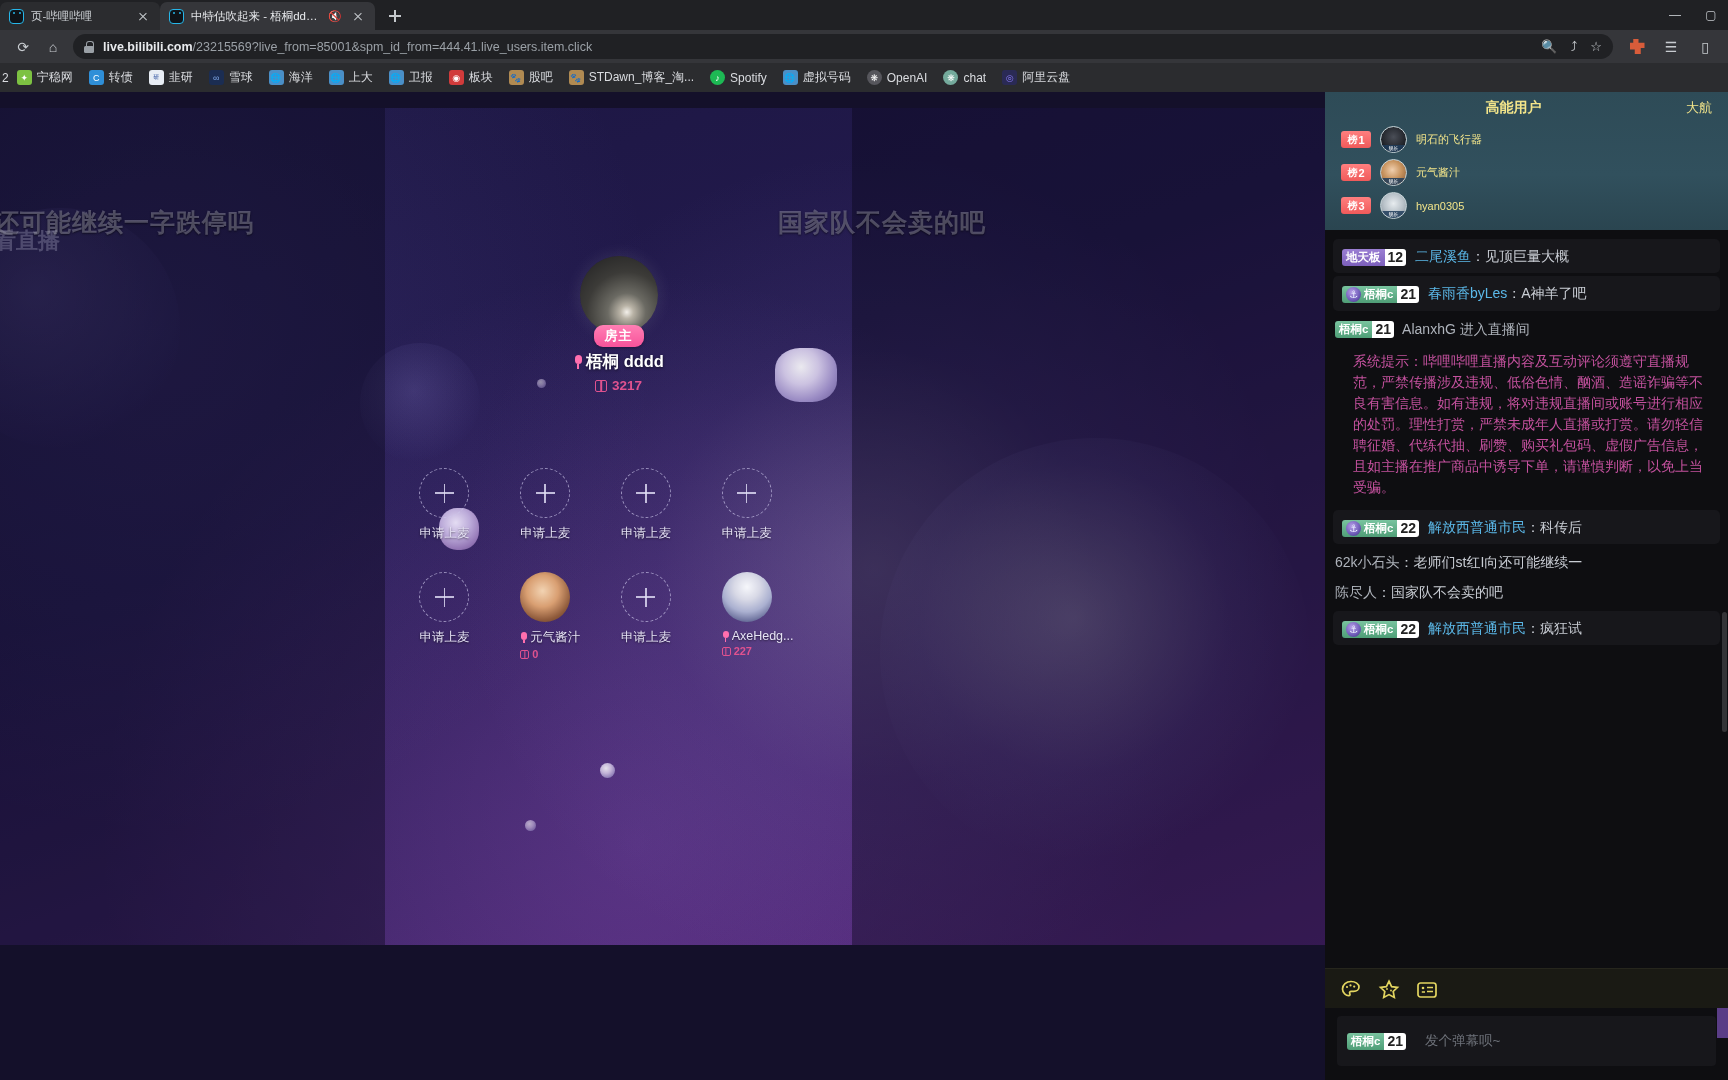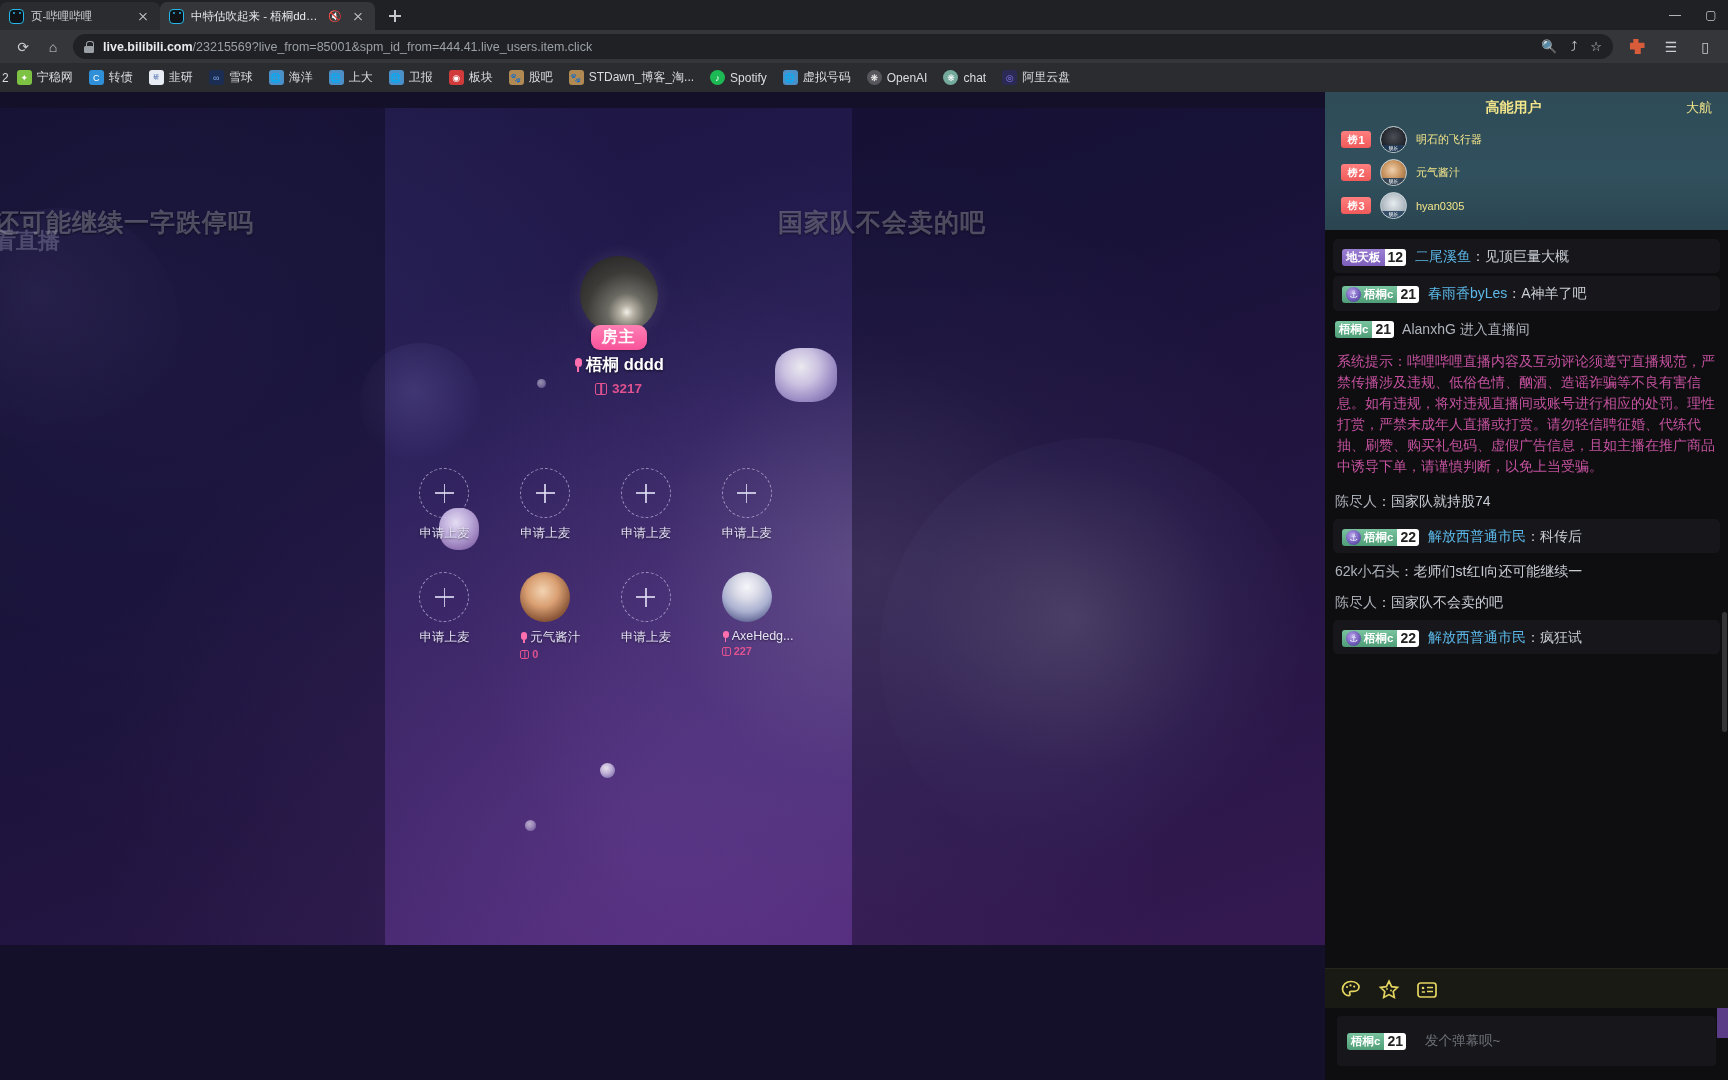--- a/index.html
+++ b/index.html
@@ -193,21 +193,21 @@
     display: flex; flex-direction: column; align-items: center;
   }
   .host-av {
     width: 78px; height: 78px; border-radius: 50%;
     background: radial-gradient(circle at 60% 72%, #f3f0ea 0%, #b9b3a6 9%, #6b6a63 26%, #3c3b38 55%, #1f1f20 100%);
     box-shadow: 0 0 18px rgba(255,255,255,0.10);
   }
   .host-badge {
     margin-top: -9px;
     background: linear-gradient(180deg,#ff7fb4 0%, #f8539a 100%);
-    color: #fff; font-size: 16px; font-weight: bold;
+    color: #fff; font-size: 13px; font-weight: bold;
     padding: 2px 11px; border-radius: 9px;
     letter-spacing: 1px;
     box-shadow: 0 1px 3px rgba(0,0,0,0.3);
   }
   .host-name {
     margin-top: 4px; display: flex; align-items: center; gap: 3px;
     color: #fff; font-size: 16.5px; font-weight: bold;
     text-shadow: 0 1px 3px rgba(0,0,0,0.6);
   }
   .mic-ico {
@@ -383,21 +383,21 @@
     background: radial-gradient(circle at 40% 35%, #b8a0e8 0%, #6d5ab8 60%, #3a2f74 100%);
     position: relative; flex: 0 0 15px; margin-right: 1px;
   }
   .anchor-ico::after {
     content: "\2693"; position: absolute; inset: 0;
     font-size: 10px; color: #eaf2ff;
     display: flex; align-items: center; justify-content: center;
   }
   .uname { color: #5bb8e8; }
   .mtext { color: #c9cdd4; }
-  .msg.sys { color: #c4519e; line-height: 1.5; padding: 7px 12px 9px 12px; }
+  .msg.sys { color: #c4519e; line-height: 1.5; padding: 7px 12px 9px 28px; }
   .emoji-inline {
     display: inline-block; width: 21px; height: 21px;
     border-radius: 4px; vertical-align: middle;
     background: radial-gradient(circle at 45% 35%, #ffffff 0%, #cfe3f6 40%, #8bb6e0 75%, #5a7fae 100%);
   }
   .joinmsg { color: #aeb3bb; }
 
   .chat-tools {
     background: #1a1a14; border-top: 1px solid #26261d;
     display: flex; align-items: center; gap: 14px;
@@ -717,23 +717,20 @@
         <div class="msg">
           <span class="badge green">
               <span class="bl">梧桐c</span>
               <span class="br">21</span>
             </span>
           <span class="joinmsg">AlanxhG</span><span class="joinmsg"> 进入直播间</span>
         </div>
 
         <div class="msg sys">系统提示：哔哩哔哩直播内容及互动评论须遵守直播规范，严禁传播涉及违规、低俗色情、酗酒、造谣诈骗等不良有害信息。如有违规，将对违规直播间或账号进行相应的处罚。理性打赏，严禁未成年人直播或打赏。请勿轻信聘征婚、代练代抽、刷赞、购买礼包码、虚假广告信息，且如主播在推广商品中诱导下单，请谨慎判断，以免上当受骗。</div>
 
-        <div class="msg">
-          <span class="joinmsg">陈尽人</span><span class="mtext">：</span><span class="mtext">国家队就持股74</span>
-        </div>
 
         <div class="msg card">
           <span class="badge green">
               <span class="bl">
                 <span class="anchor-ico"></span>
                 <span>梧桐c</span>
               </span>
               <span class="br">22</span>
             </span>
           <span class="uname">解放西普通市民</span><span class="mtext">：</span><span class="mtext">科传后</span>

